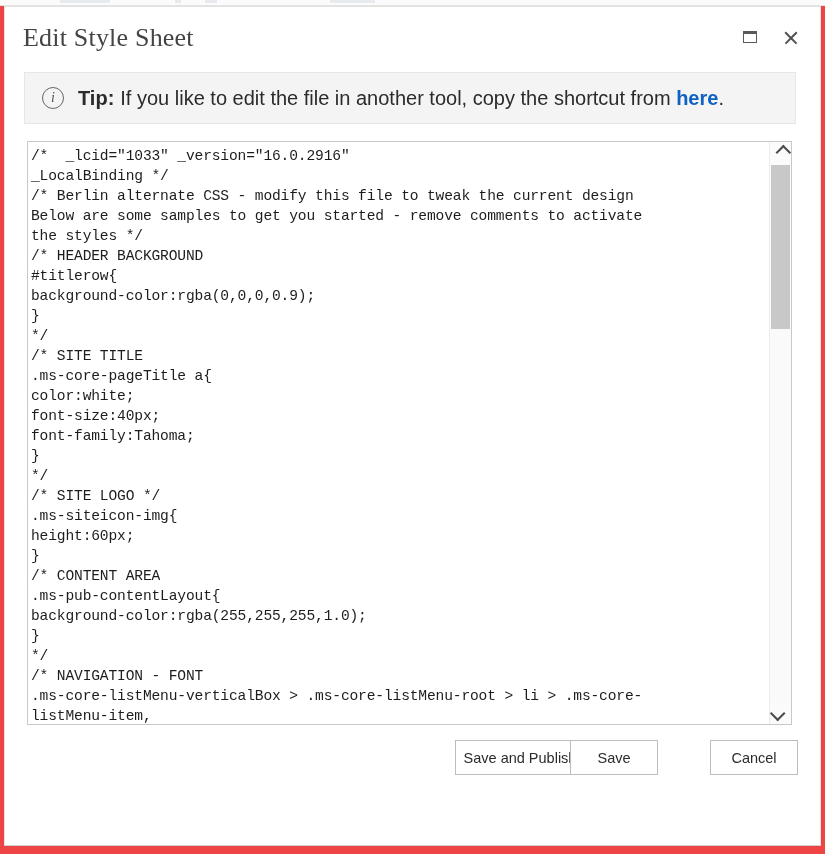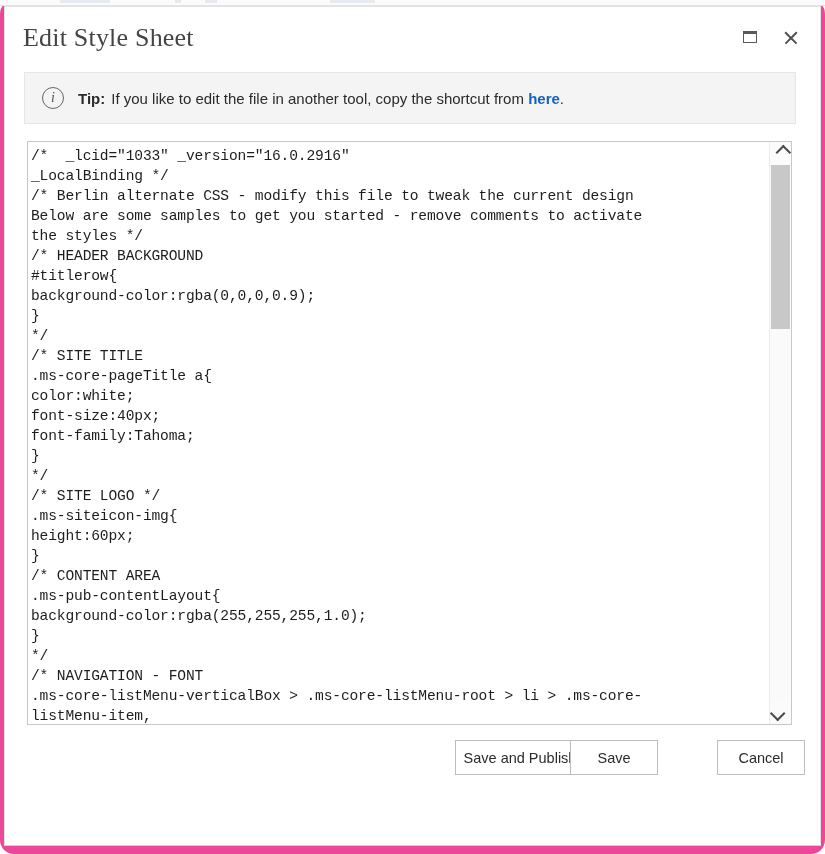--- a/index.html
+++ b/index.html
@@ -9,22 +9,21 @@
     width: 825px;
     height: 854px;
     overflow: hidden;
     font-family: "Liberation Sans", sans-serif;
   }
 
   #screen {
     position: relative;
     width: 825px;
     height: 854px;
-    background: #ec4899;
-    border-radius: 14px;
+    background: #ef4444;
   }
 
   
   .bg-strip {
     position: absolute;
     left: 0; top: 0;
     width: 825px; height: 5px;
     background: #fbfbfb;
     border-bottom: 1px solid #e3e3e3;
   }
@@ -131,21 +130,21 @@
     display: flex;
     align-items: center;
     justify-content: center;
     font-family: "Liberation Serif", serif;
     font-size: 14px;
     font-style: italic;
     color: #555;
     line-height: 1;
   }
   .tip-text {
-    font-size: 15px;
+    font-size: 20px;
     color: #2b2b2b;
     white-space: nowrap;
   }
   .tip-label { font-weight: bold; margin-right: 6px; }
   .tip-link {
     color: #0f62c4;
     font-weight: bold;
     text-decoration: none;
     cursor: pointer;
   }
@@ -240,21 +239,21 @@
     border: 1px solid #bdbdbd;
     box-sizing: border-box;
     font-family: "Liberation Sans", sans-serif;
     font-size: 14.5px;
     color: #2b2b2b;
     cursor: pointer;
     padding: 2px;
   }
   .dlg-btn.save-publish { left: 450px; width: 130px; }
   .dlg-btn.save         { left: 565px; width: 88px;  }
-  .dlg-btn.cancel       { left: 705px; width: 88px; margin-left: 7px;  }
+  .dlg-btn.cancel       { left: 705px; width: 88px;  }
 </style>
 </head>
 <body>
 
 <div id="screen">
 
   <div class="bg-strip">
     <div class="ghost" style="left:60px;width:50px;"></div>
     <div class="ghost" style="left:175px;width:6px;"></div>
     <div class="ghost" style="left:205px;width:12px;"></div>

